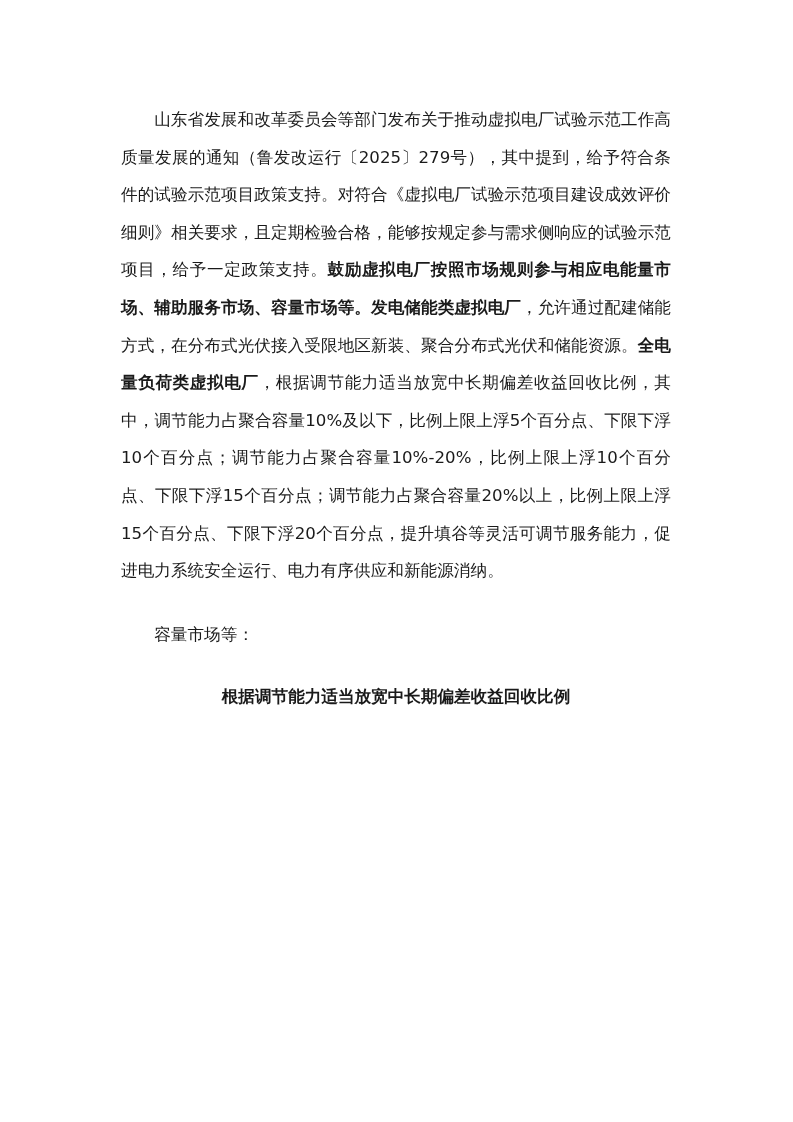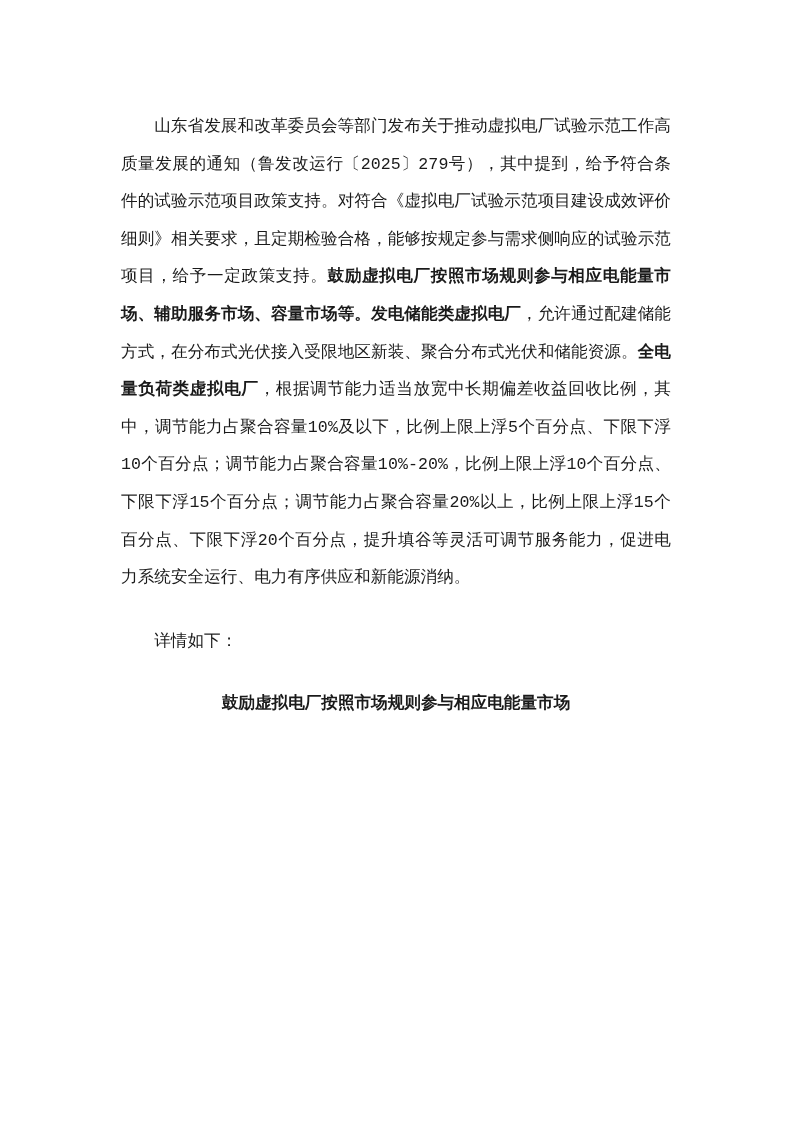--- a/index.html
+++ b/index.html
@@ -1,28 +1,28 @@
 <!DOCTYPE html>
 <html><head>
 <meta charset="utf-8">
 <style>
   html, body { margin: 0; padding: 0; background: #ffffff; }
   body { width: 793px; height: 1122px; position: relative; overflow: hidden;
          font-family: "DejaVu Sans", "Liberation Sans", sans-serif; color: #1a1a1a; }
-  .page { position: absolute; left: 121px; top: 108px; width: 550px; font-family: Liberation Mono, monospace; }
+  .page { position: absolute; left: 121px; top: 101px; width: 550px; }
   .para { margin: 0; font-size: 16.6px; line-height: 37.6px; text-align: justify;
           text-indent: 2em; letter-spacing: 0.05px; }
   .para b { font-weight: bold; }
   .gap1 { height: 26px; }
   .gap2 { height: 25px; }
   .title { margin: 0; font-size: 16.6px; line-height: 37.6px; font-weight: bold; text-align: center; }
 </style>
 </head>
 <body>
 
 <div class="page">
   <p class="para"><span>山东省发展和改革委员会等部门发布关于推动虚拟电厂试验示范工作高质量发展的通知（鲁发改运行〔2025〕279号），其中提到，给予符合条件的试验示范项目政策支持。对符合《虚拟电厂试验示范项目建设成效评价细则》相关要求，且定期检验合格，能够按规定参与需求侧响应的试验示范项目，给予一定政策支持。</span><b>鼓励虚拟电厂按照市场规则参与相应电能量市场、辅助服务市场、容量市场等。发电储能类虚拟电厂</b><span>，允许通过配建储能方式，在分布式光伏接入受限地区新装、聚合分布式光伏和储能资源。</span><b>全电量负荷类虚拟电厂</b><span>，根据调节能力适当放宽中长期偏差收益回收比例，其中，调节能力占聚合容量10%及以下，比例上限上浮5个百分点、下限下浮10个百分点；调节能力占聚合容量10%-20%，比例上限上浮10个百分点、下限下浮15个百分点；调节能力占聚合容量20%以上，比例上限上浮15个百分点、下限下浮20个百分点，提升填谷等灵活可调节服务能力，促进电力系统安全运行、电力有序供应和新能源消纳。</span></p>
   <div class="gap1"></div>
-  <p class="para">详情如下：</p>
+  <p class="para">容量市场等：</p>
   <div class="gap2"></div>
-  <p class="title">鼓励虚拟电厂按照市场规则参与相应电能量市场</p>
+  <p class="title">根据调节能力适当放宽中长期偏差收益回收比例</p>
   <div class="gap2"></div>
 </div>
 
 </body></html>

